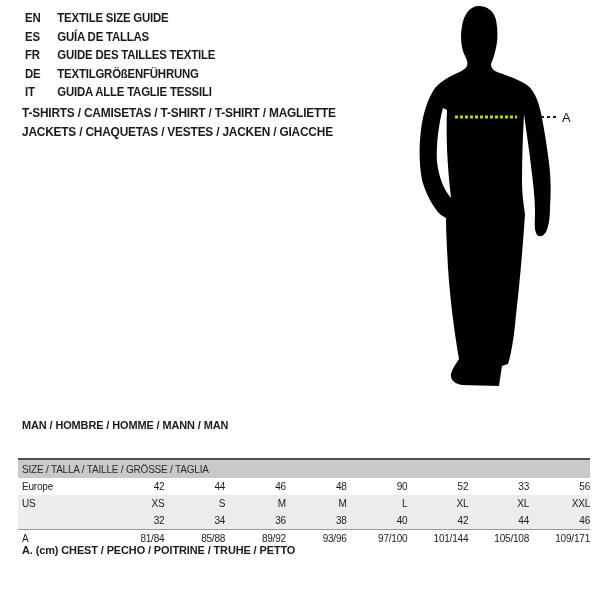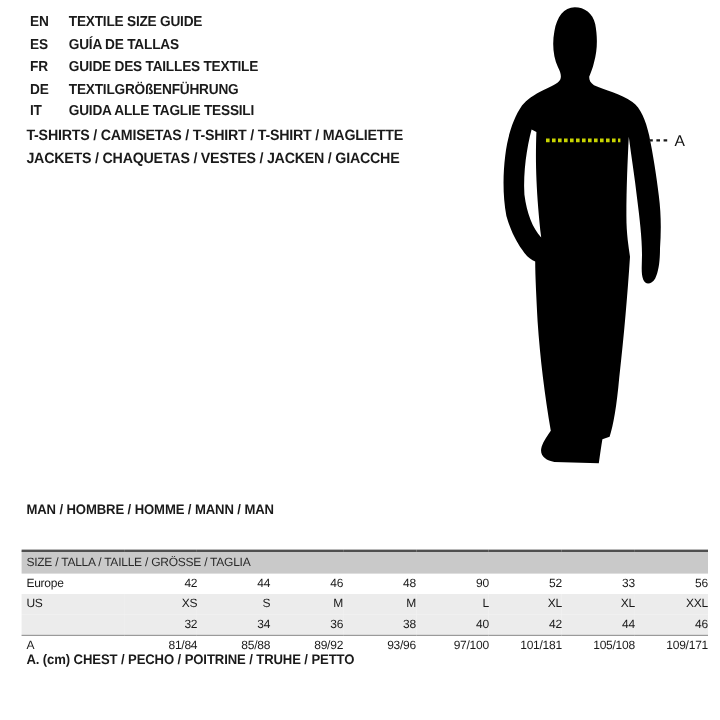--- a/index.html
+++ b/index.html
@@ -133,21 +133,21 @@
         <td>44</td>
         <td>46</td>
       </tr>
       <tr class="row-a">
         <td class="lbl">A</td>
         <td>81/84</td>
         <td>85/88</td>
         <td>89/92</td>
         <td>93/96</td>
         <td>97/100</td>
-        <td>101/181</td>
+        <td>101/144</td>
         <td>105/108</td>
         <td>109/171</td>
       </tr>
     </tbody>
   </table>
 
   <div class="footnote">A. (cm) CHEST / PECHO / POITRINE / TRUHE / PETTO</div>
 
 </div>
 

